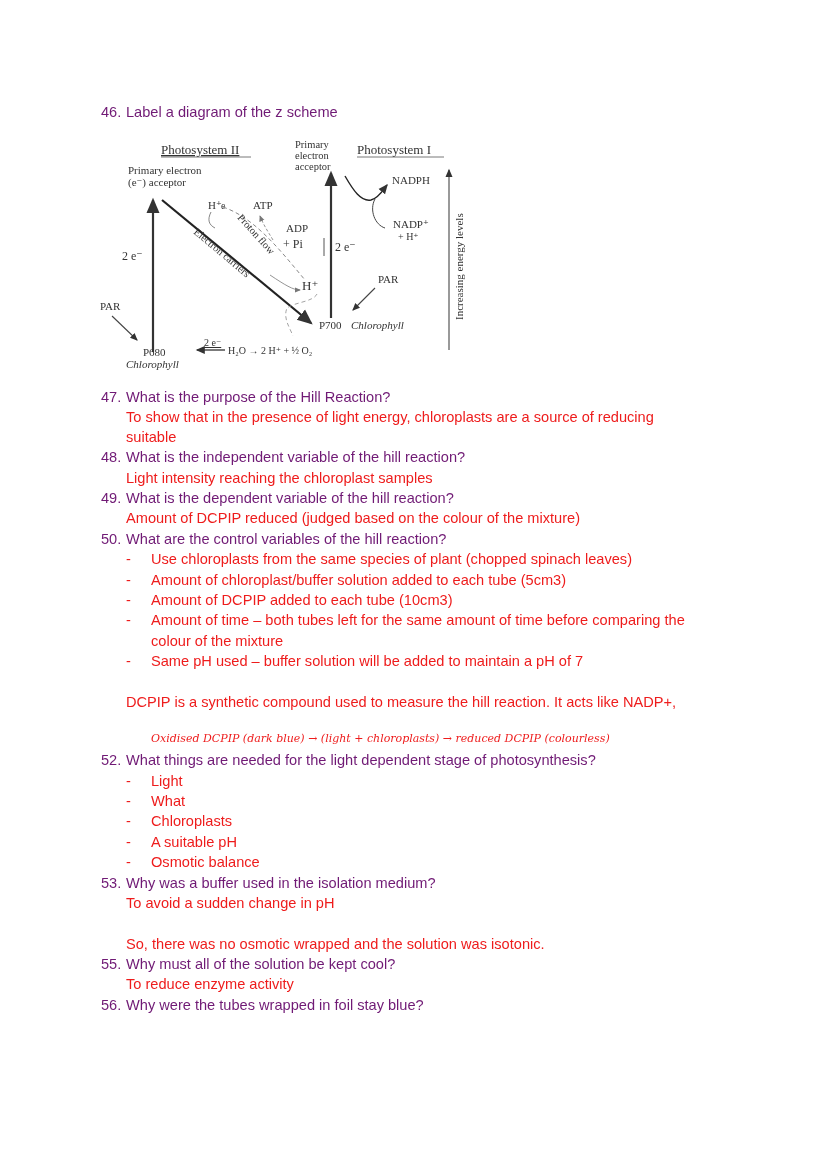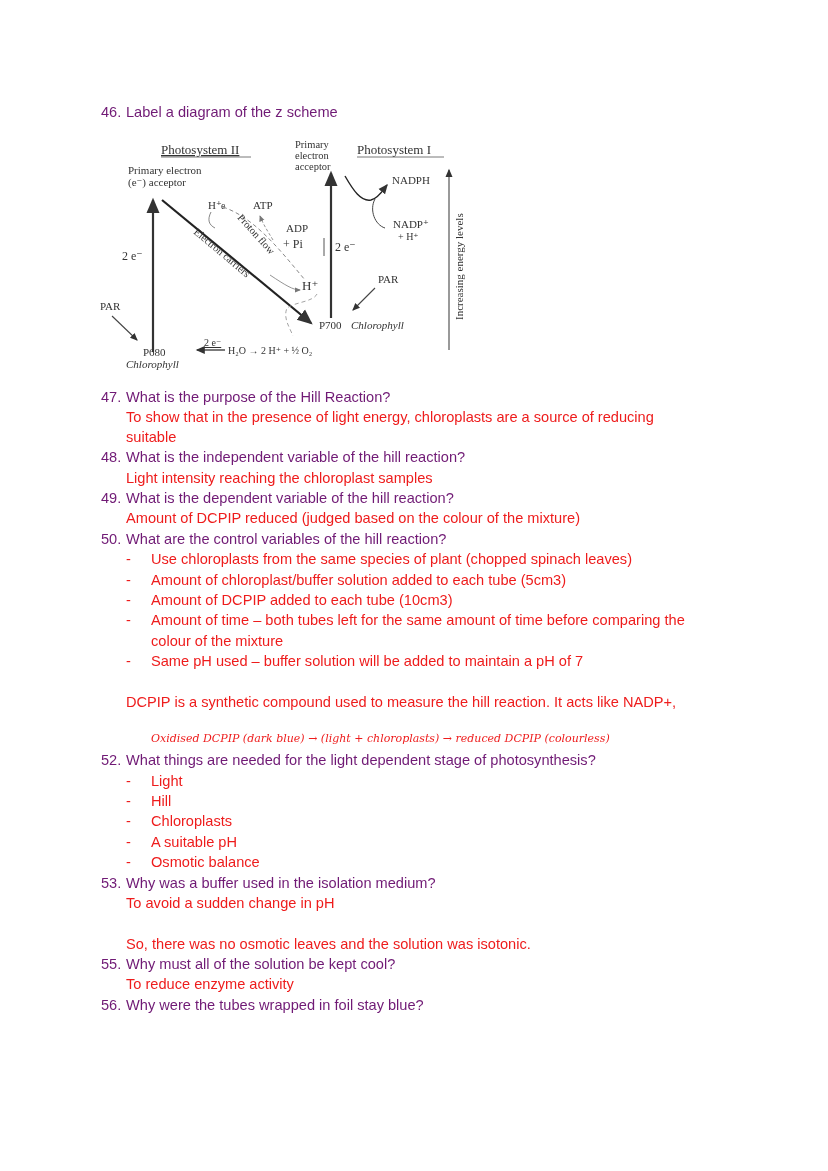--- a/index.html
+++ b/index.html
@@ -143,41 +143,41 @@
 
   <div class="q" style="top:750px">
     <span class="num">52.</span><span>What things are needed for the light dependent stage of photosynthesis?</span>
   </div>
   <div class="bl" style="top:771px">
     <span class="dash">-</span>
       <span class="txt">Light</span>
   </div>
   <div class="bl" style="top:791px">
     <span class="dash">-</span>
-      <span class="txt">Hill</span>
+      <span class="txt">What</span>
   </div>
   <div class="bl" style="top:811px">
     <span class="dash">-</span>
       <span class="txt">Chloroplasts</span>
   </div>
   <div class="bl" style="top:832px">
     <span class="dash">-</span>
       <span class="txt">A suitable pH</span>
   </div>
   <div class="bl" style="top:852px">
     <span class="dash">-</span>
       <span class="txt">Osmotic balance</span>
   </div>
 
   <div class="q" style="top:873px">
     <span class="num">53.</span><span>Why was a buffer used in the isolation medium?</span>
   </div>
   <div class="a" style="top:893px">To avoid a sudden change in pH</div>
 
-  <div class="a" style="top:934px">So, there was no osmotic leaves and the solution was isotonic.</div>
+  <div class="a" style="top:934px">So, there was no osmotic wrapped and the solution was isotonic.</div>
 
   <div class="q" style="top:954px">
     <span class="num">55.</span><span>Why must all of the solution be kept cool?</span>
   </div>
   <div class="a" style="top:974px">To reduce enzyme activity</div>
 
   <div class="q" style="top:995px">
     <span class="num">56.</span><span>Why were the tubes wrapped in foil stay blue?</span>
   </div>
 

